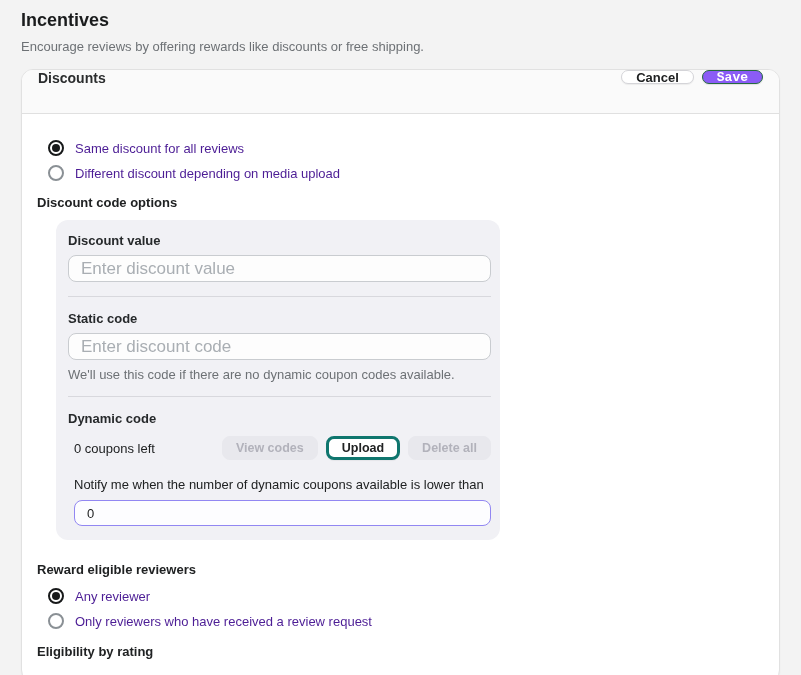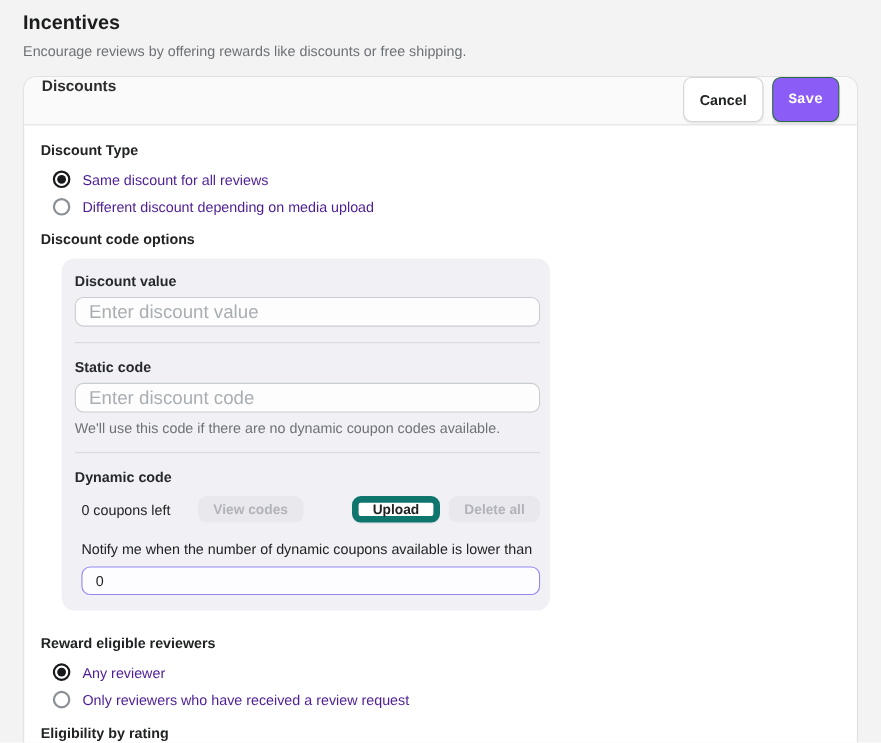--- a/index.html
+++ b/index.html
@@ -29,21 +29,21 @@
     background:#fafafa;
     border-bottom:1px solid #e0e0e0;
   }
   .card-title { font-size:14px; font-weight:700; color:#2b2d2e; }
   .header-actions { display:flex; gap:8px; }
 
   .btn {
     font-family:"Liberation Sans", sans-serif;
     font-size:13px; font-weight:600;
     border-radius:8px;
-    height:41px; padding:0 14px;
+    height:14px; padding:0 14px;
     cursor:pointer;
     display:inline-flex; align-items:center; justify-content:center;
   }
   .btn-cancel {
     background:#ffffff; color:#202223;
     border:1px solid #d4d4d8;
     box-shadow:0 1px 1px rgba(0,0,0,0.06);
   }
   .btn-save {
     background:#8b5cf6; color:#ffffff;
@@ -108,23 +108,22 @@
   .coupons-left { font-size:13px; color:#202223; margin-left:6px; }
   .dyn-buttons { display:flex; gap:8px; }
   .btn-small { height:24px; font-size:12.5px; padding:0 13px; }
   .btn-disabled {
     background:#e8e8ed; color:#b2b2bb;
     border:1px solid #e8e8ed;
     cursor:default;
   }
   .btn-upload {
     background:#ffffff; color:#202223;
-    border:6px solid #0f766e;
+    border:3px solid #0f766e;
     box-shadow:0 1px 1px rgba(0,0,0,0.05);
-    margin-left:36px;
   }
 
   .notify-block { margin:17px 0 0 6px; }
   .notify-label { font-size:13px; color:#202223; font-weight:400; }
   .notify-input {
     margin-top:8px;
     width:417px; height:26px;
     border:1.5px solid #9287f2;
     border-radius:8px;
     background:#fdfdff;
@@ -147,21 +146,20 @@
     <div class="card-header">
       <div class="card-title">Discounts</div>
       <div class="header-actions">
         <button class="btn btn-cancel">Cancel</button>
         <button class="btn btn-save">Save</button>
       </div>
     </div>
 
     <div class="card-body">
 
-      <div class="section-label">Discount Type</div>
       <div class="radio-group">
         <label class="radio-row">
           <span class="radio checked"></span>
           <span>Same discount for all reviews</span>
         </label>
         <label class="radio-row">
           <span class="radio"></span>
           <span>Different discount depending on media upload</span>
         </label>
       </div>

